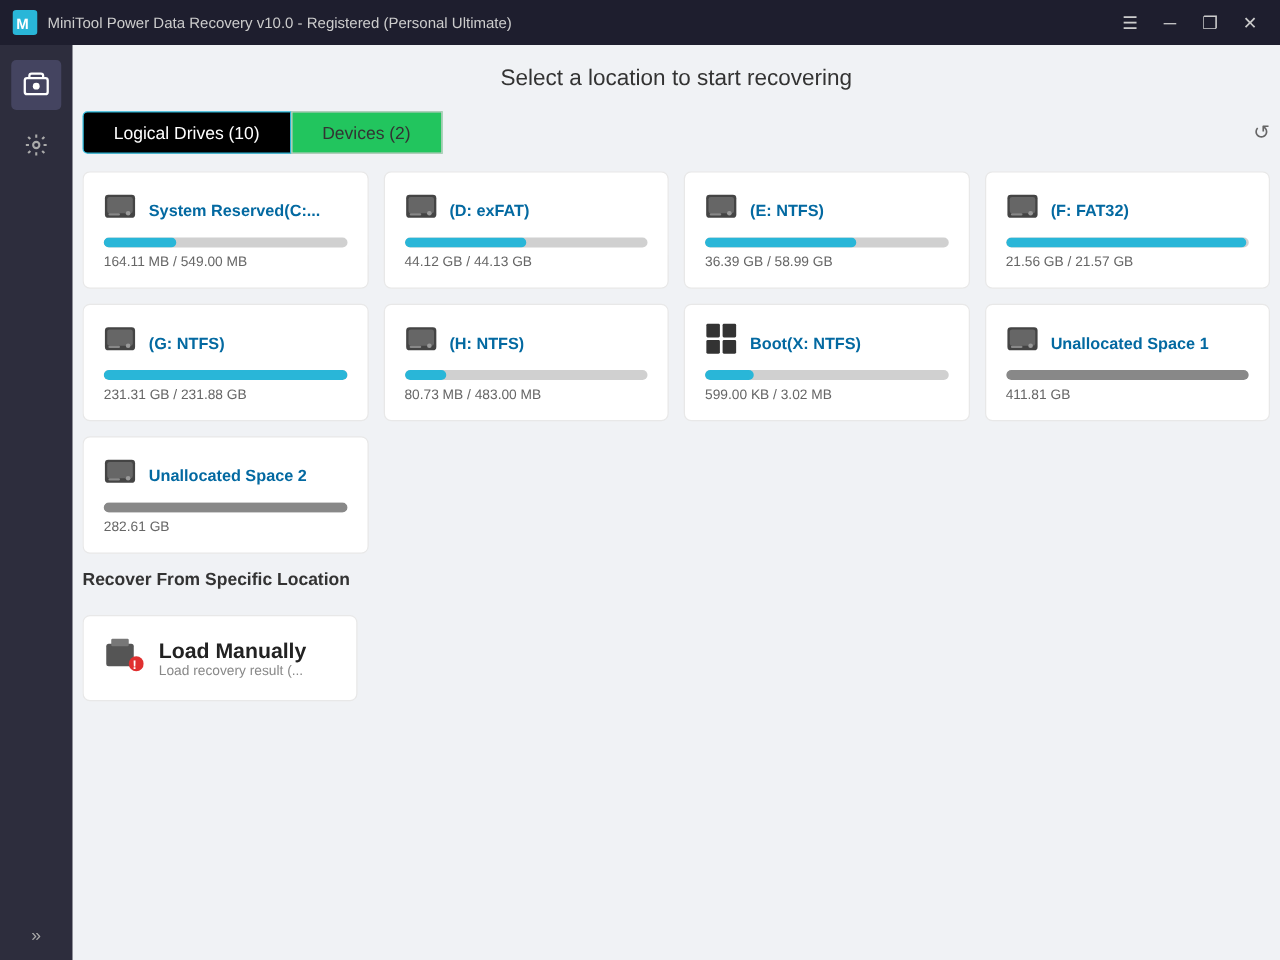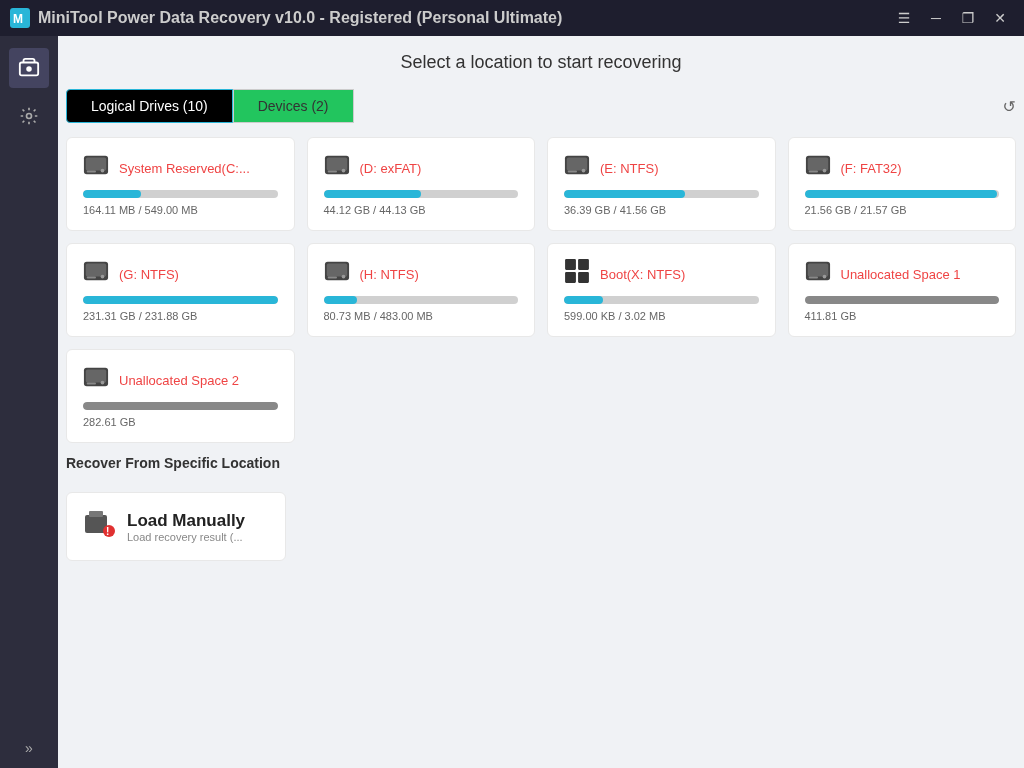--- a/index.html
+++ b/index.html
@@ -23,25 +23,24 @@
       height: 36px;
       flex-shrink: 0;
     }
     .titlebar-logo {
       width: 20px;
       height: 20px;
       margin-right: 8px;
       flex-shrink: 0;
     }
     .titlebar-title {
-      font-size: 16px;
+      font-size: 12px;
       flex: 1;
       white-space: nowrap;
       overflow: hidden;
-      font-weight: bold;
     }
     .titlebar-controls {
       display: flex;
       gap: 4px;
     }
     .titlebar-btn {
       width: 28px;
       height: 28px;
       background: transparent;
       border: none;
@@ -179,22 +178,22 @@
     }
 
     .drive-icon {
       font-size: 22px;
       color: #333;
       flex-shrink: 0;
     }
 
     .drive-name {
       font-size: 13px;
-      font-weight: 400;
-      color: #ef4444;
+      font-weight: 700;
+      color: #0369a1;
       white-space: nowrap;
       overflow: hidden;
       text-overflow: ellipsis;
     }
 
     .drive-bar-bg {
       height: 8px;
       background: #d0d0d0;
       border-radius: 4px;
       overflow: hidden;
@@ -344,21 +343,21 @@
     <rect x="3" y="3" width="22" height="14" rx="2" fill="#666"></rect>
     <circle cx="21" cy="17" r="2" fill="#999"></circle>
     <rect x="4" y="17" width="10" height="2" rx="1" fill="#888"></rect>
   </svg>
       </div>
       <div class="drive-name">(E: NTFS)</div>
     </div>
     <div class="drive-bar-bg">
       <div class="drive-bar-fill bar-blue" style="width:62%"></div>
     </div>
-    <div class="drive-size">36.39 GB / 41.56 GB</div>
+    <div class="drive-size">36.39 GB / 58.99 GB</div>
   </div>
           <div class="drive-card">
     <div class="drive-header">
       <div class="drive-icon">
         <svg width="26" height="26" viewBox="0 0 28 22" fill="#333">
     <rect x="1" y="1" width="26" height="20" rx="3" fill="#444"></rect>
     <rect x="3" y="3" width="22" height="14" rx="2" fill="#666"></rect>
     <circle cx="21" cy="17" r="2" fill="#999"></circle>
     <rect x="4" y="17" width="10" height="2" rx="1" fill="#888"></rect>
   </svg>

